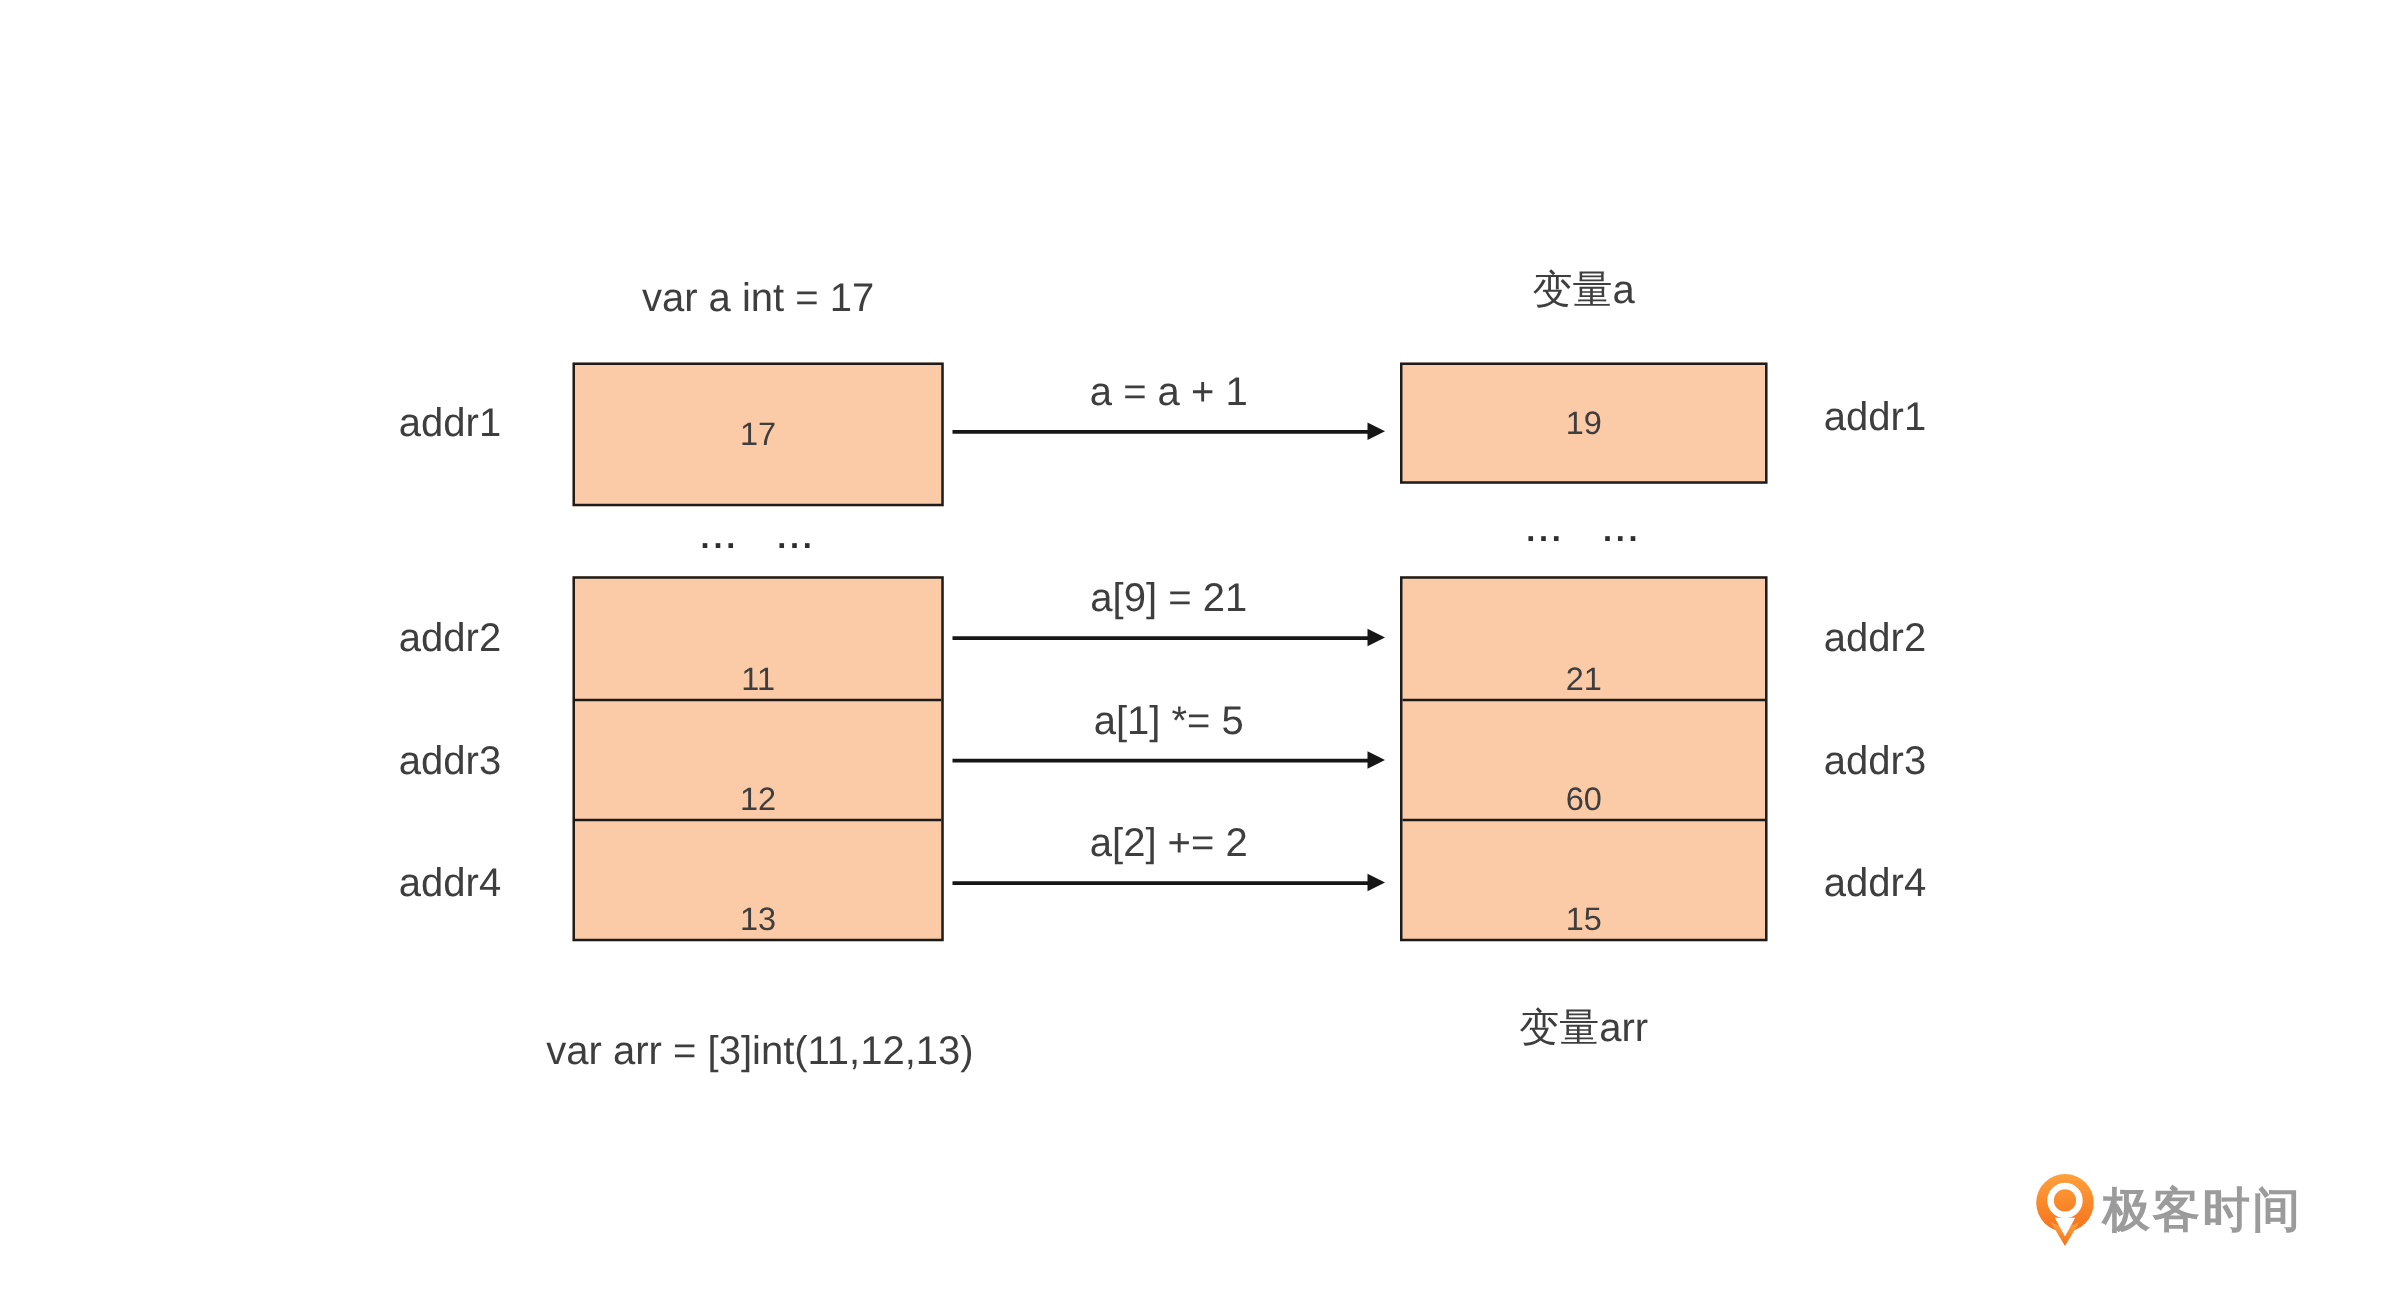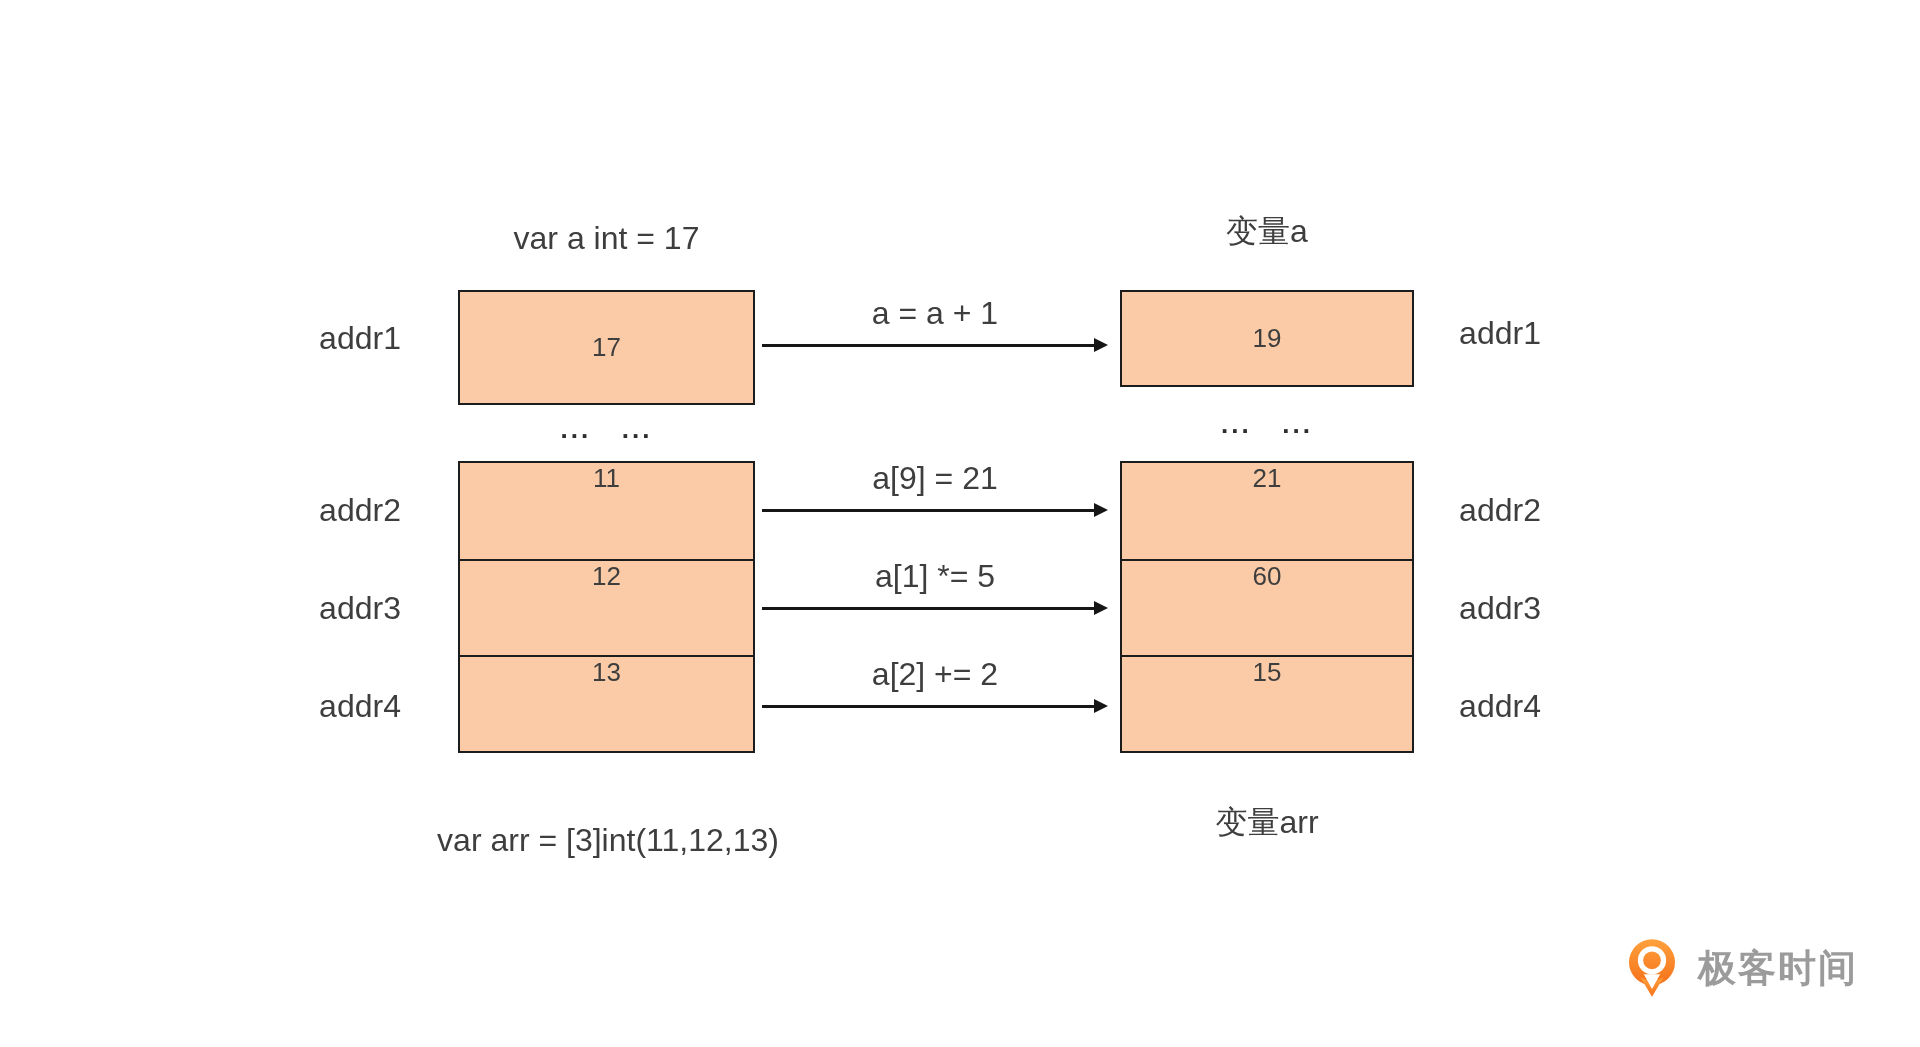--- a/index.html
+++ b/index.html
@@ -47,21 +47,21 @@
   }
 
   .stack {
     position: absolute;
     border: 2px solid var(--cellBorder);
     background: var(--cellFill);
   }
   .stack .cell-row {
     height: 96px;
     display: flex;
-    align-items: flex-start;
+    align-items: flex-end;
     justify-content: center;
     font-size: 26px;
     color: var(--textColor);
   }
   .stack .cell-row + .cell-row { border-top: 2px solid var(--cellBorder); }
 
   .arrow { position: absolute; left: 762px; width: 346px; height: 14px; }
   .arrow .shaft {
     position: absolute; left: 0; top: 5.5px; width: 334px; height: 3px;
     background: var(--lineColor);
@@ -73,21 +73,21 @@
     border-bottom: 7px solid transparent;
   }
 
   .op-label { left: 762px; width: 346px; }
 
   .brand {
     position: absolute; left: 1628px; top: 938px;
     display: flex; align-items: center;
   }
   .brand-name {
-    margin-left: 22px;
+    margin-left: 6px;
     font-size: 38px;
     font-weight: 700;
     letter-spacing: 2px;
     color: var(--brandText);
     text-align: center;
   }
 </style>
 </head>
 <body>
 

